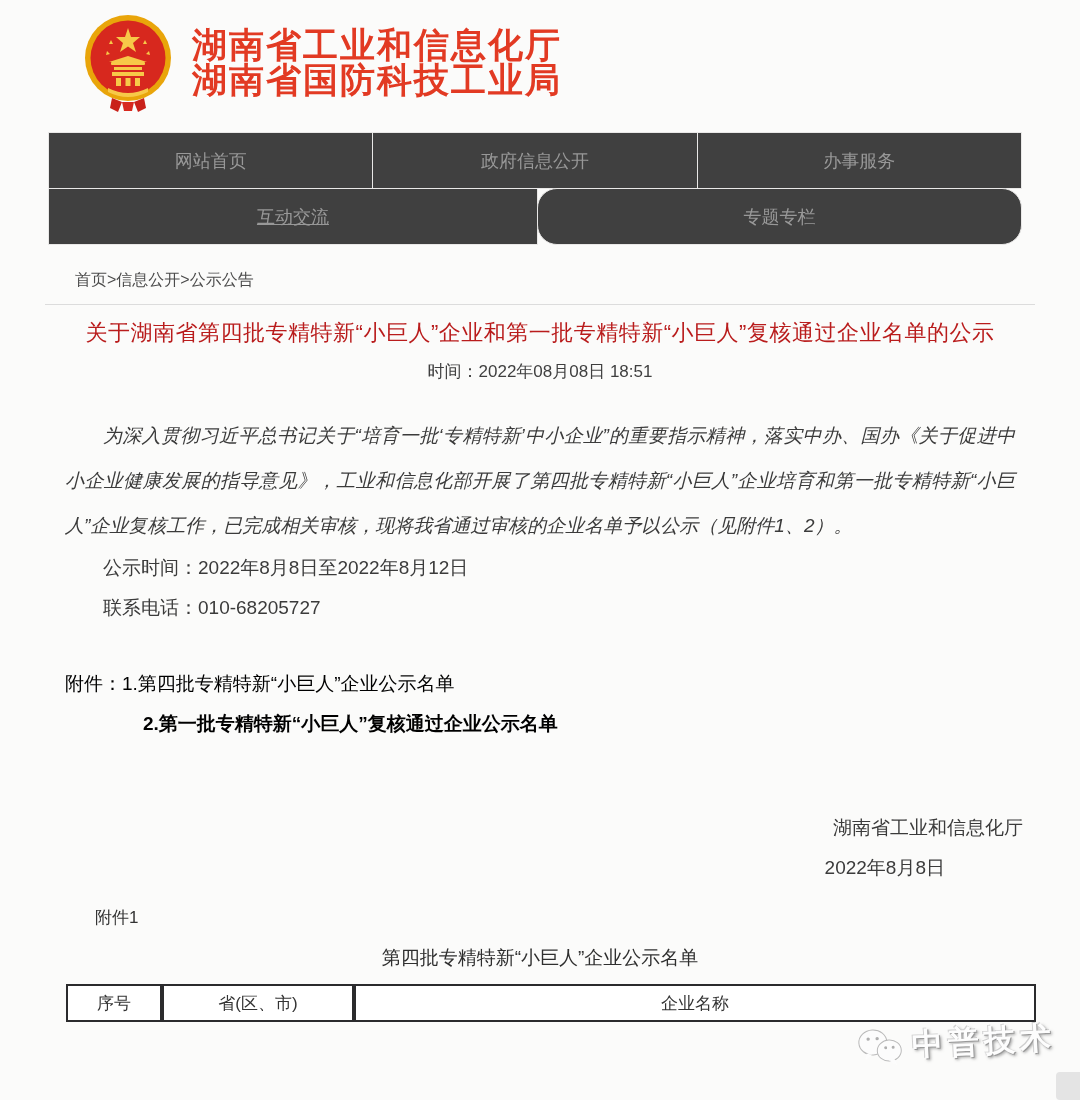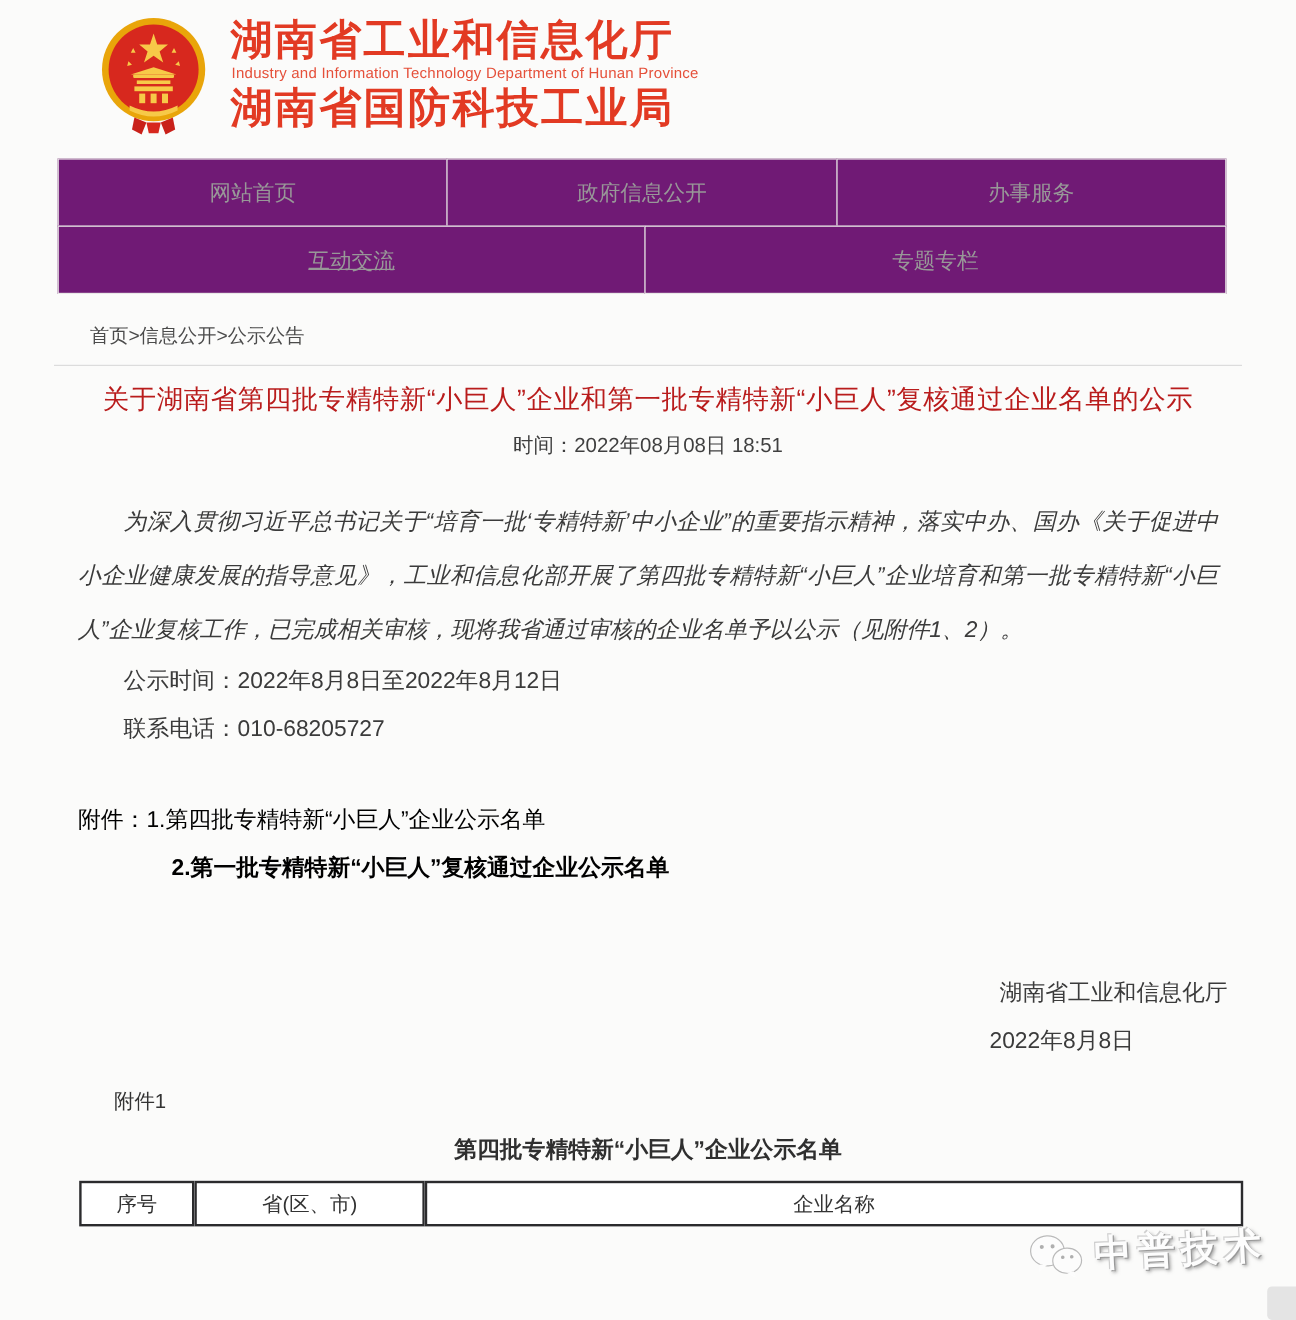--- a/index.html
+++ b/index.html
@@ -15,29 +15,29 @@
   .site-header{display:flex;align-items:center;padding:10px 0 6px 33px;}
   .emblem{width:100px;height:104px;flex:0 0 auto;}
   .org-titles{margin-left:14px;line-height:1;}
   .org-cn1,.org-cn2{color:#e23a23;font-weight:bold;font-size:35px;letter-spacing:2px;}
   .org-en{color:#e5503a;font-size:12.5px;margin:4px 0 5px 1px;letter-spacing:.2px;}
 
   
   .nav{margin:12px 0 0 3px;width:974px;}
   .nav-row{display:flex;}
   .nav-cell{
-    box-sizing:border-box;border:1px solid #e9e8e7;background:#701a75;
+    box-sizing:border-box;border:1px solid #e9e8e7;background:#404040;
     height:57px;display:flex;align-items:center;justify-content:center;
     color:#989898;font-size:18px;cursor:pointer;
   }
   .nav-row .nav-cell + .nav-cell{margin-left:-1px;}
   .nav-row1 .nav-cell{flex:1;}
   .nav-row2{margin-top:-1px;}
   .nav-cell-wide{width:50.3%;text-decoration:underline;}
-  .nav-cell-rest{flex:1;}
+  .nav-cell-rest{flex:1;border-radius:20px;}
 
   
   .breadcrumb{
     margin-top:8px;padding:17px 0 13px 30px;color:#4b4b4b;font-size:16px;
     border-bottom:1px solid #dcdcdc;cursor:pointer;
   }
 
   
   .article-title{
     margin:13px 8px 0 8px;text-align:center;
@@ -50,21 +50,21 @@
   .meta-line{line-height:40px;text-indent:2em;}
 
   .attachments{margin:36px 20px 0 20px;color:#000000;font-size:19px;line-height:40px;}
   .att-line2{padding-left:78px;font-weight:bold;}
 
   .signature{margin:64px 12px 0 0;text-align:right;color:#3b3b3b;font-size:19px;line-height:40px;}
   .sig-date{padding-right:78px;}
 
   
   .annex-label{margin:18px 0 0 50px;color:#333;font-size:17px;}
-  .annex-table-title{margin-top:16px;text-align:center;color:#2f2f2f;font-size:19px;font-weight:bold;}
+  .annex-table-title{margin-top:16px;text-align:center;color:#2f2f2f;font-size:19px;font-weight:normal;}
   table.annex{
     margin:10px 0 0 21px;width:970px;
     border-collapse:separate;border-spacing:0 3px;table-layout:fixed;
   }
   table.annex th,table.annex td{
     border:2px solid #2b2b2d;background:#fff;
     font-size:17px;color:#333;font-weight:normal;text-align:center;
     height:34px;padding:0;
   }
   table.annex th+th,table.annex td+td{border-left-width:2px;}
@@ -104,21 +104,20 @@
       <rect x="38" y="68" width="5" height="8" fill="#f7c948"></rect>
       <rect x="47.5" y="68" width="5" height="8" fill="#f7c948"></rect>
       <rect x="57" y="68" width="5" height="8" fill="#f7c948"></rect>
       <path d="M30 78 Q50 88 70 78 L70 82 Q50 92 30 82 Z" fill="#f7c948"></path>
       <path d="M34 88 L44 92 L40 102 L32 98 Z" fill="#c9211a"></path>
       <path d="M66 88 L56 92 L60 102 L68 98 Z" fill="#c9211a"></path>
       <path d="M44 92 L56 92 L54 101 L46 101 Z" fill="#d7281e"></path>
     </svg>
     <div class="org-titles">
       <div class="org-cn1">湖南省工业和信息化厅</div>
-      <div class="org-en">Industry and Information Technology Department of Hunan Province</div>
       <div class="org-cn2">湖南省国防科技工业局</div>
     </div>
   </div>
 
   <div class="nav">
     <div class="nav-row nav-row1">
       <div class="nav-cell">网站首页</div>
       <div class="nav-cell">政府信息公开</div>
       <div class="nav-cell">办事服务</div>
     </div>

